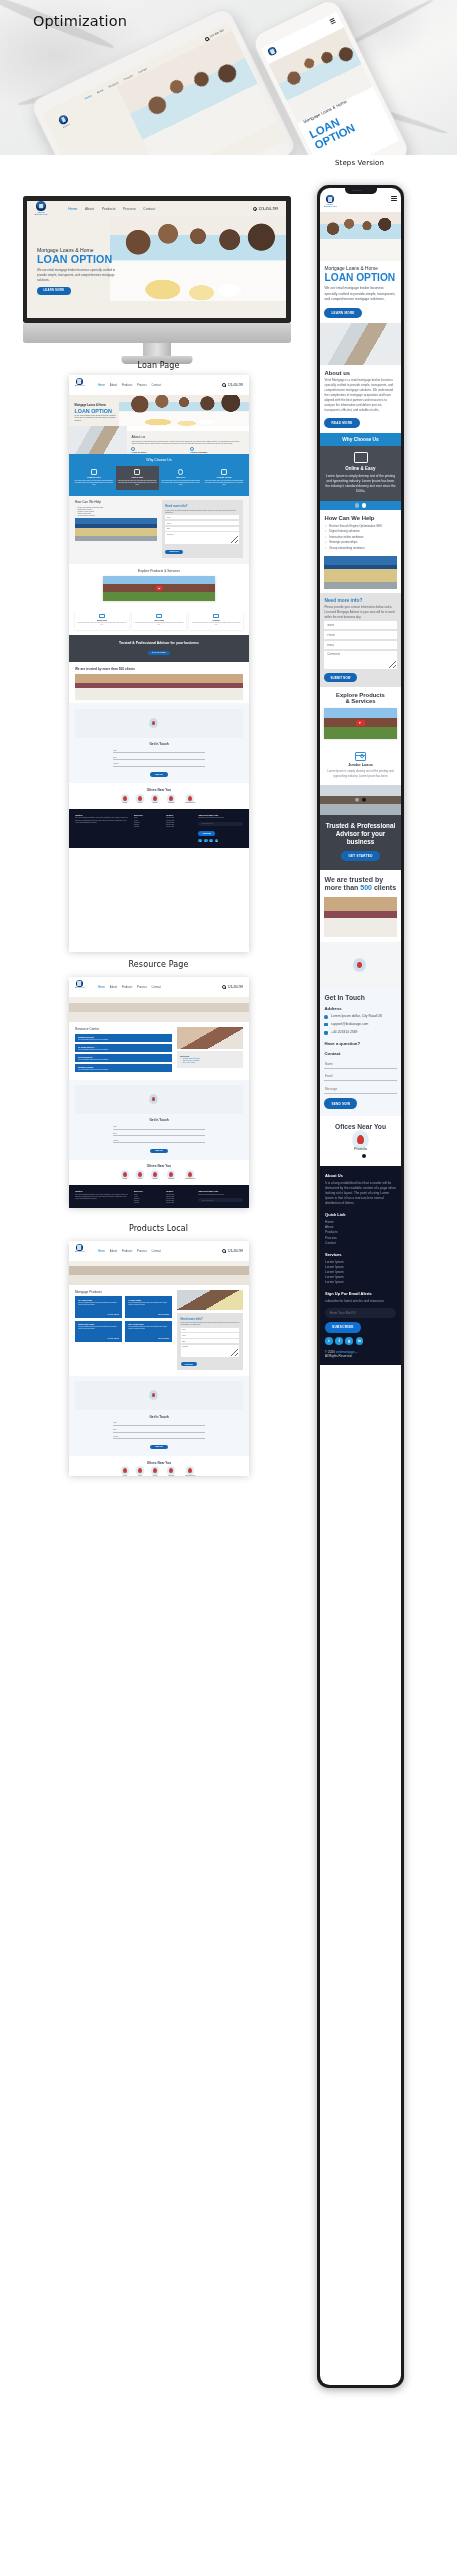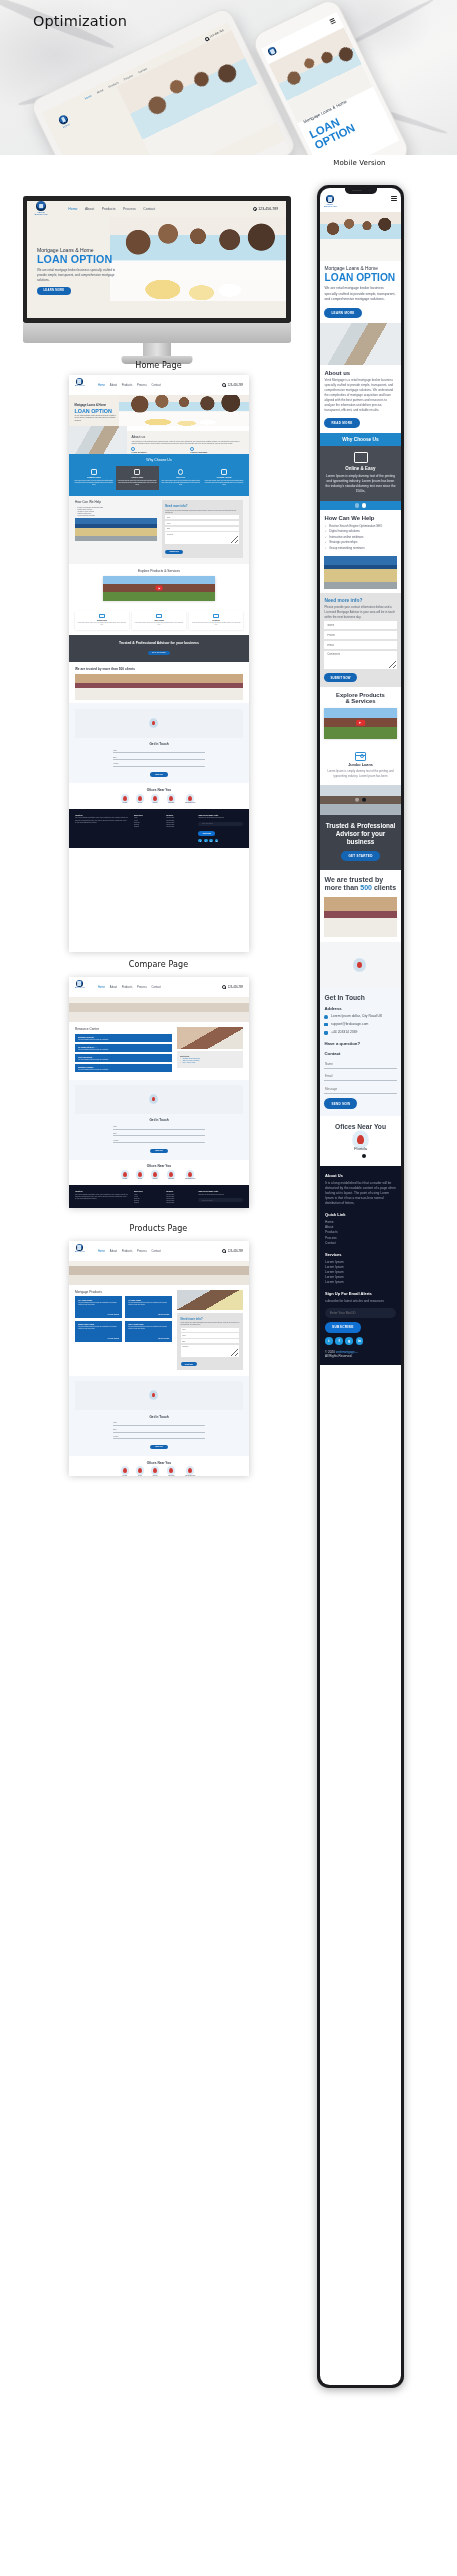--- a/index.html
+++ b/index.html
@@ -419,21 +419,21 @@
           <span></span>
         </div>
       <div class="pm-img"></div>
       <div class="pm-h1">Mortgage Loans &amp; Home</div>
       <div class="pm-h2">LOAN OPTION</div>
     </div>
 
   </div>
 </div>
 
-<div class="section-label mobile-label">Mobile Version</div>
+<div class="section-label mobile-label">Steps Version</div>
 
 <div class="monitor">
   <div class="mon-bezel">
     <div class="mon-screen">
       <div class="site-nav">
         <div class="logo-badge">
           <div class="logo-shield"></div>
           <div class="logo-text">VERITI</div>
           <div class="logo-text" style="margin-top:0">MORTGAGE</div>
         </div>
@@ -458,21 +458,21 @@
           <span class="btn-pill">LEARN MORE</span>
         </div>
       </div>
     </div>
   </div>
   <div class="mon-base"></div>
   <div class="mon-neck"></div>
   <div class="mon-foot"></div>
 </div>
 
-<div class="section-label" style="left:70px; top:361px; width:177px;">Home Page</div>
+<div class="section-label" style="left:70px; top:361px; width:177px;">Loan Page</div>
 
 <div class="pagemock" style="left:69px; top:375px; width:180px; height:577px;">
   <div class="pm-nav">
     <div class="logo-badge pm-logo-b">
       <div class="logo-shield"></div>
       <div class="logo-text">MORTGAGE</div>
     </div>
     <div class="nav-links">
       <span class="active">Home</span>
       <span>About</span>
@@ -655,21 +655,21 @@
           <div class="dk-soc">t</div>
           <div class="dk-soc">f</div>
           <div class="dk-soc">g</div>
           <div class="dk-soc">in</div>
         </div>
       </div>
     </div>
   </div>
 </div>
 
-<div class="section-label" style="left:70px; top:960px; width:177px;">Compare Page</div>
+<div class="section-label" style="left:70px; top:960px; width:177px;">Resource Page</div>
 
 <div class="pagemock" style="left:69px; top:977px; width:180px; height:231px;">
   <div class="pm-nav">
     <div class="logo-badge pm-logo-b">
       <div class="logo-shield"></div>
       <div class="logo-text">MORTGAGE</div>
     </div>
     <div class="nav-links">
       <span class="active">Home</span>
       <span>About</span>
@@ -766,21 +766,21 @@
       <div style="flex:1">
         <h6>Sign Up For Email Alerts</h6>
         <p>subscribe for latest articles and resources</p>
         <input class="dk-subin" placeholder="Enter Your Mail ID" style="">
 
       </div>
     </div>
   </div>
 </div>
 
-<div class="section-label" style="left:70px; top:1224px; width:177px;">Products Page</div>
+<div class="section-label" style="left:70px; top:1224px; width:177px;">Products Local</div>
 
 <div class="pagemock" style="left:69px; top:1241px; width:180px; height:235px;">
   <div class="pm-nav">
     <div class="logo-badge pm-logo-b">
       <div class="logo-shield"></div>
       <div class="logo-text">MORTGAGE</div>
     </div>
     <div class="nav-links">
       <span class="active">Home</span>
       <span>About</span>

